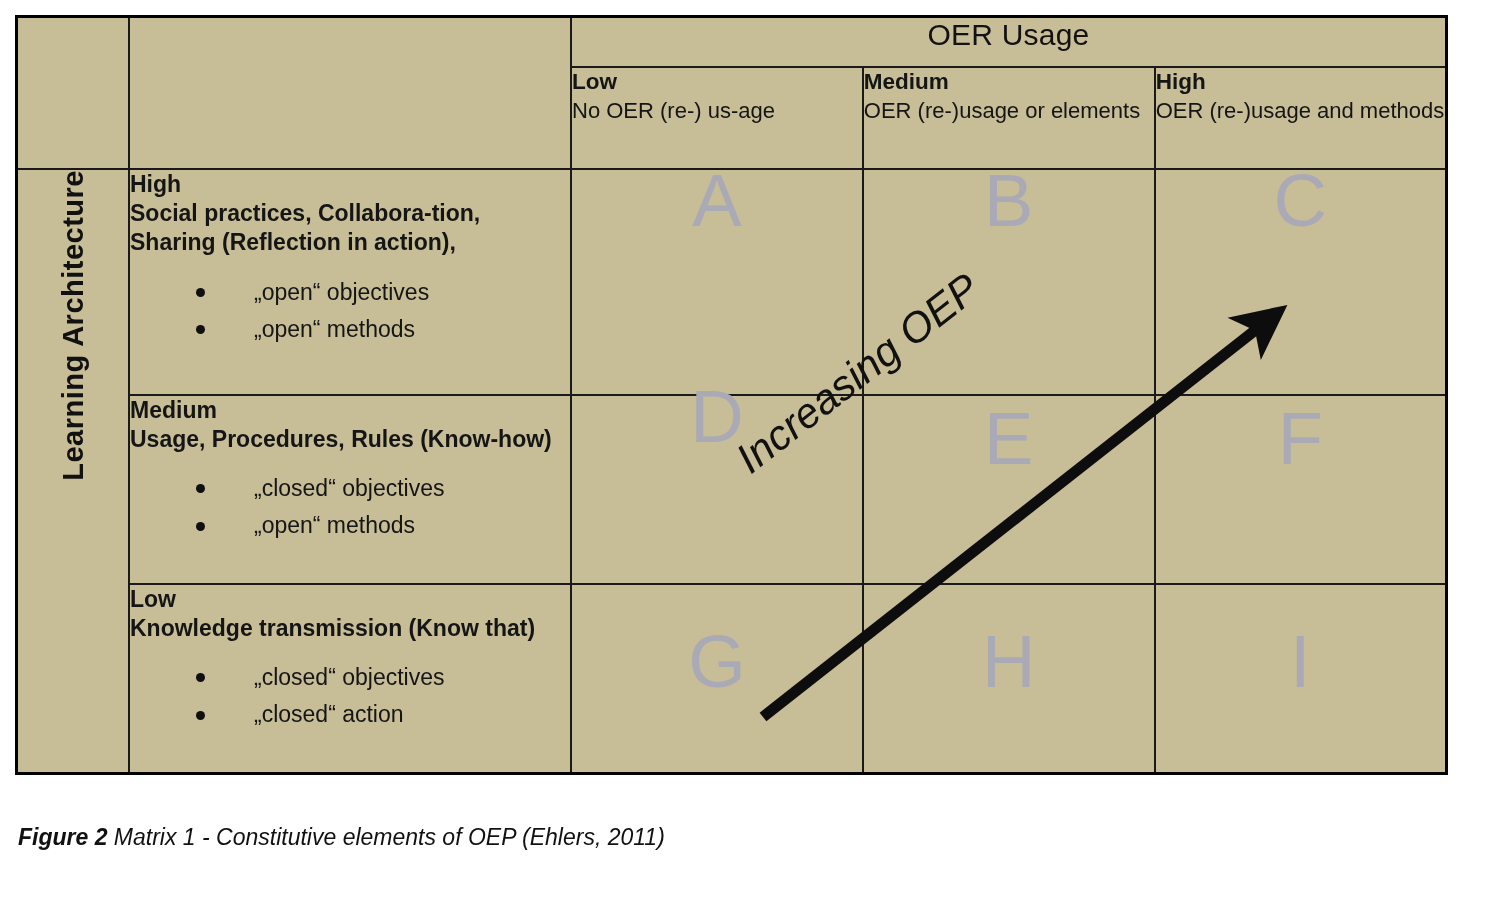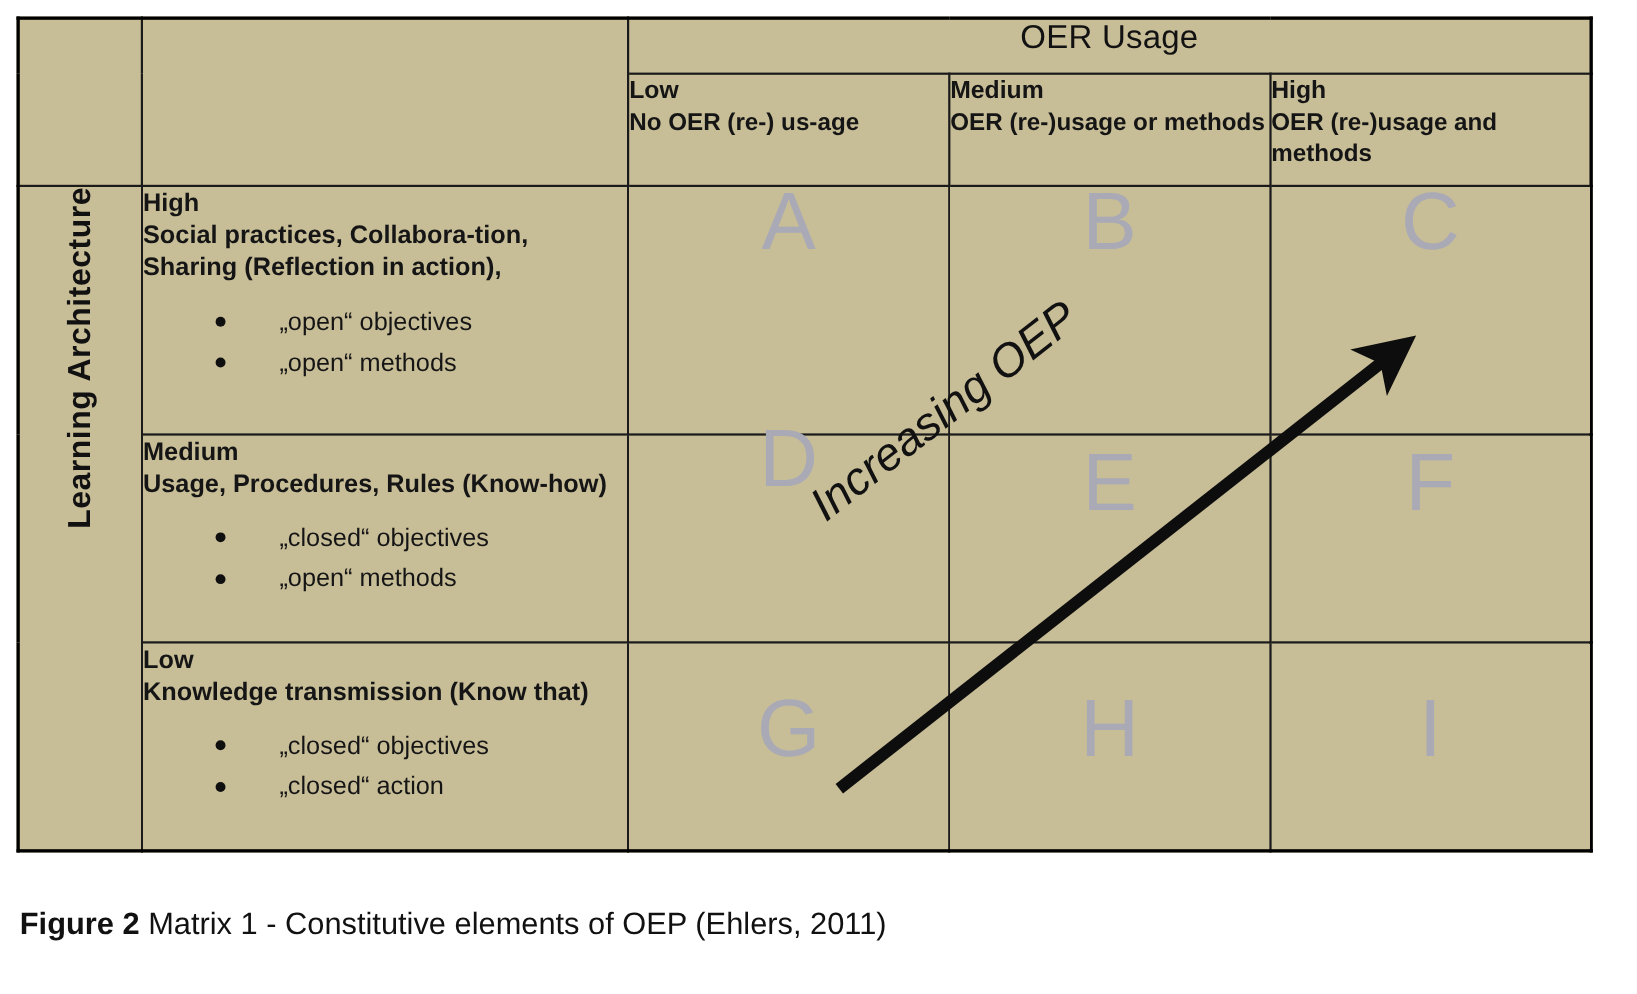--- a/index.html
+++ b/index.html
@@ -82,21 +82,21 @@
     color: #151515;
     height: 100px;
   }
   th.sub-head .sh-title {
     font-weight: bold;
     display: block;
     font-size: 22.5px;
   }
   th.sub-head .sh-desc {
     display: block;
-    font-weight: bold;
+    font-weight: normal;
   }
 
   
   td.axis-cell {
     border-left: none;
     border-top: none;
     border-bottom: none;
     border-right: 2px solid #1a1a1a;
     width: 110px;
     position: relative;
@@ -199,24 +199,25 @@
     width: 24px;
     height: 5px;
     background: #c7bd97;
   }
 
   
   .caption {
     position: absolute;
     left: 18px;
     top: 824px;
-    font-size: 28px;
+    font-size: 23px;
     color: #111;
     font-family: "Liberation Sans", sans-serif;
     white-space: nowrap;
+    font-style: italic;
   }
   .caption .cap-strong { font-weight: bold; }
   .caption .cap-rest { font-weight: normal; }
 </style>
 </head>
 <body>
 
 <div id="figure-root">
 
   <div class="matrix-wrap">
@@ -229,21 +230,21 @@
           <th class="oer-usage-head" colspan="3">OER Usage</th>
         </tr>
 
         <tr>
           <th class="sub-head">
             <span class="sh-title">Low</span>
             <span class="sh-desc">No OER (re-) us-age</span>
           </th>
           <th class="sub-head">
             <span class="sh-title">Medium</span>
-            <span class="sh-desc">OER (re-)usage  or methods</span>
+            <span class="sh-desc">OER (re-)usage  or elements</span>
           </th>
           <th class="sub-head">
             <span class="sh-title">High</span>
             <span class="sh-desc">OER (re-)usage and methods</span>
           </th>
         </tr>
 
         <tr>
           <td class="axis-cell" rowspan="3">
             <span class="axis-label">Learning Architecture</span>

